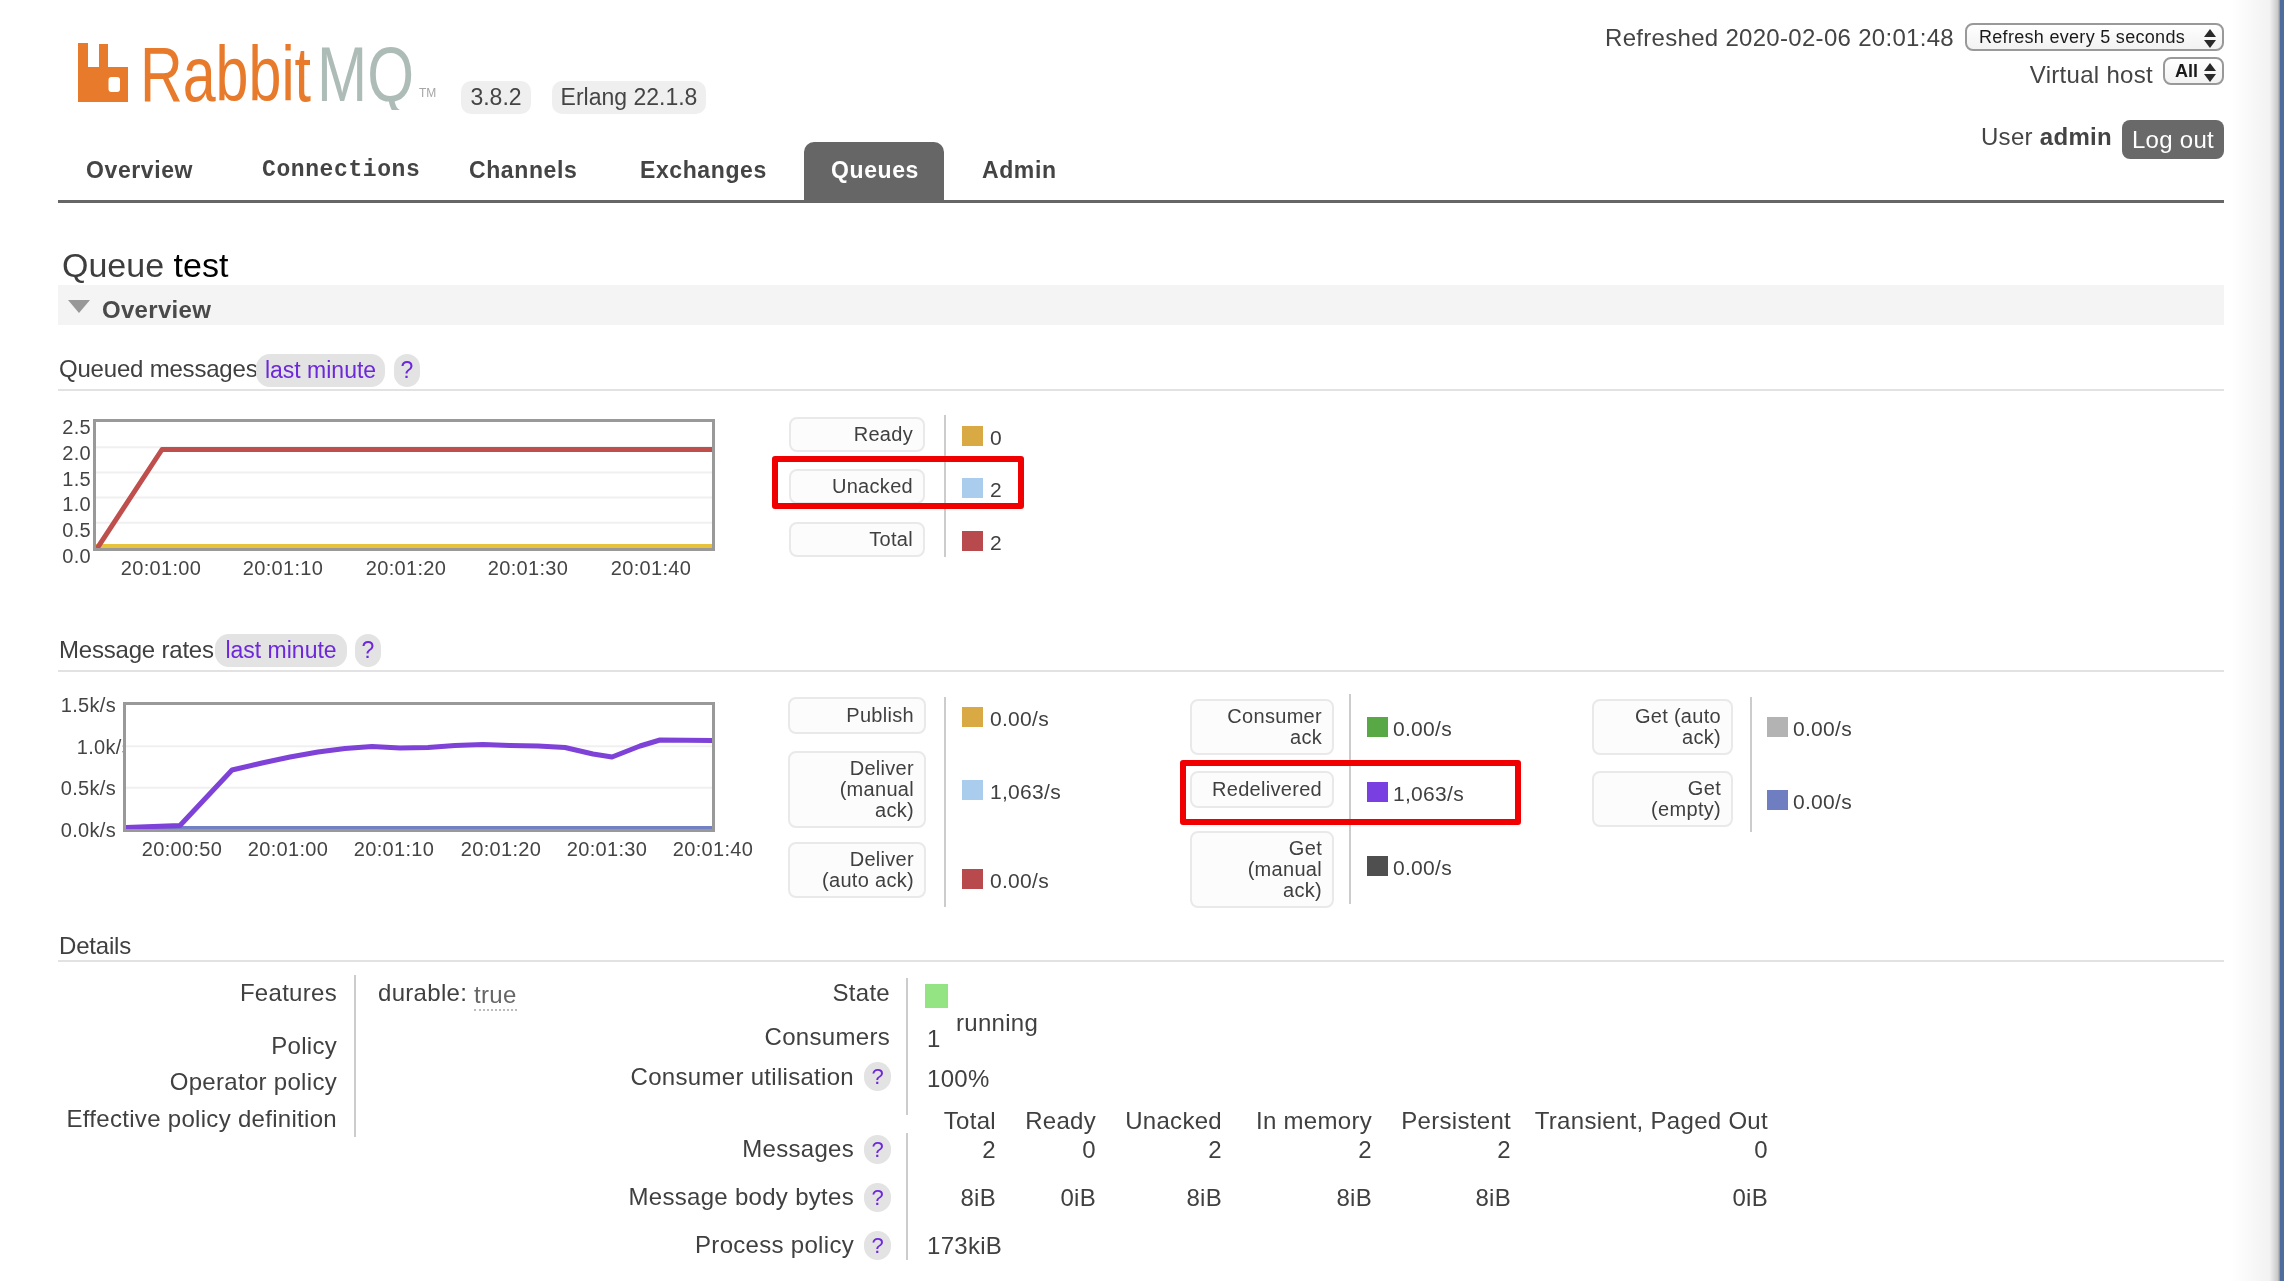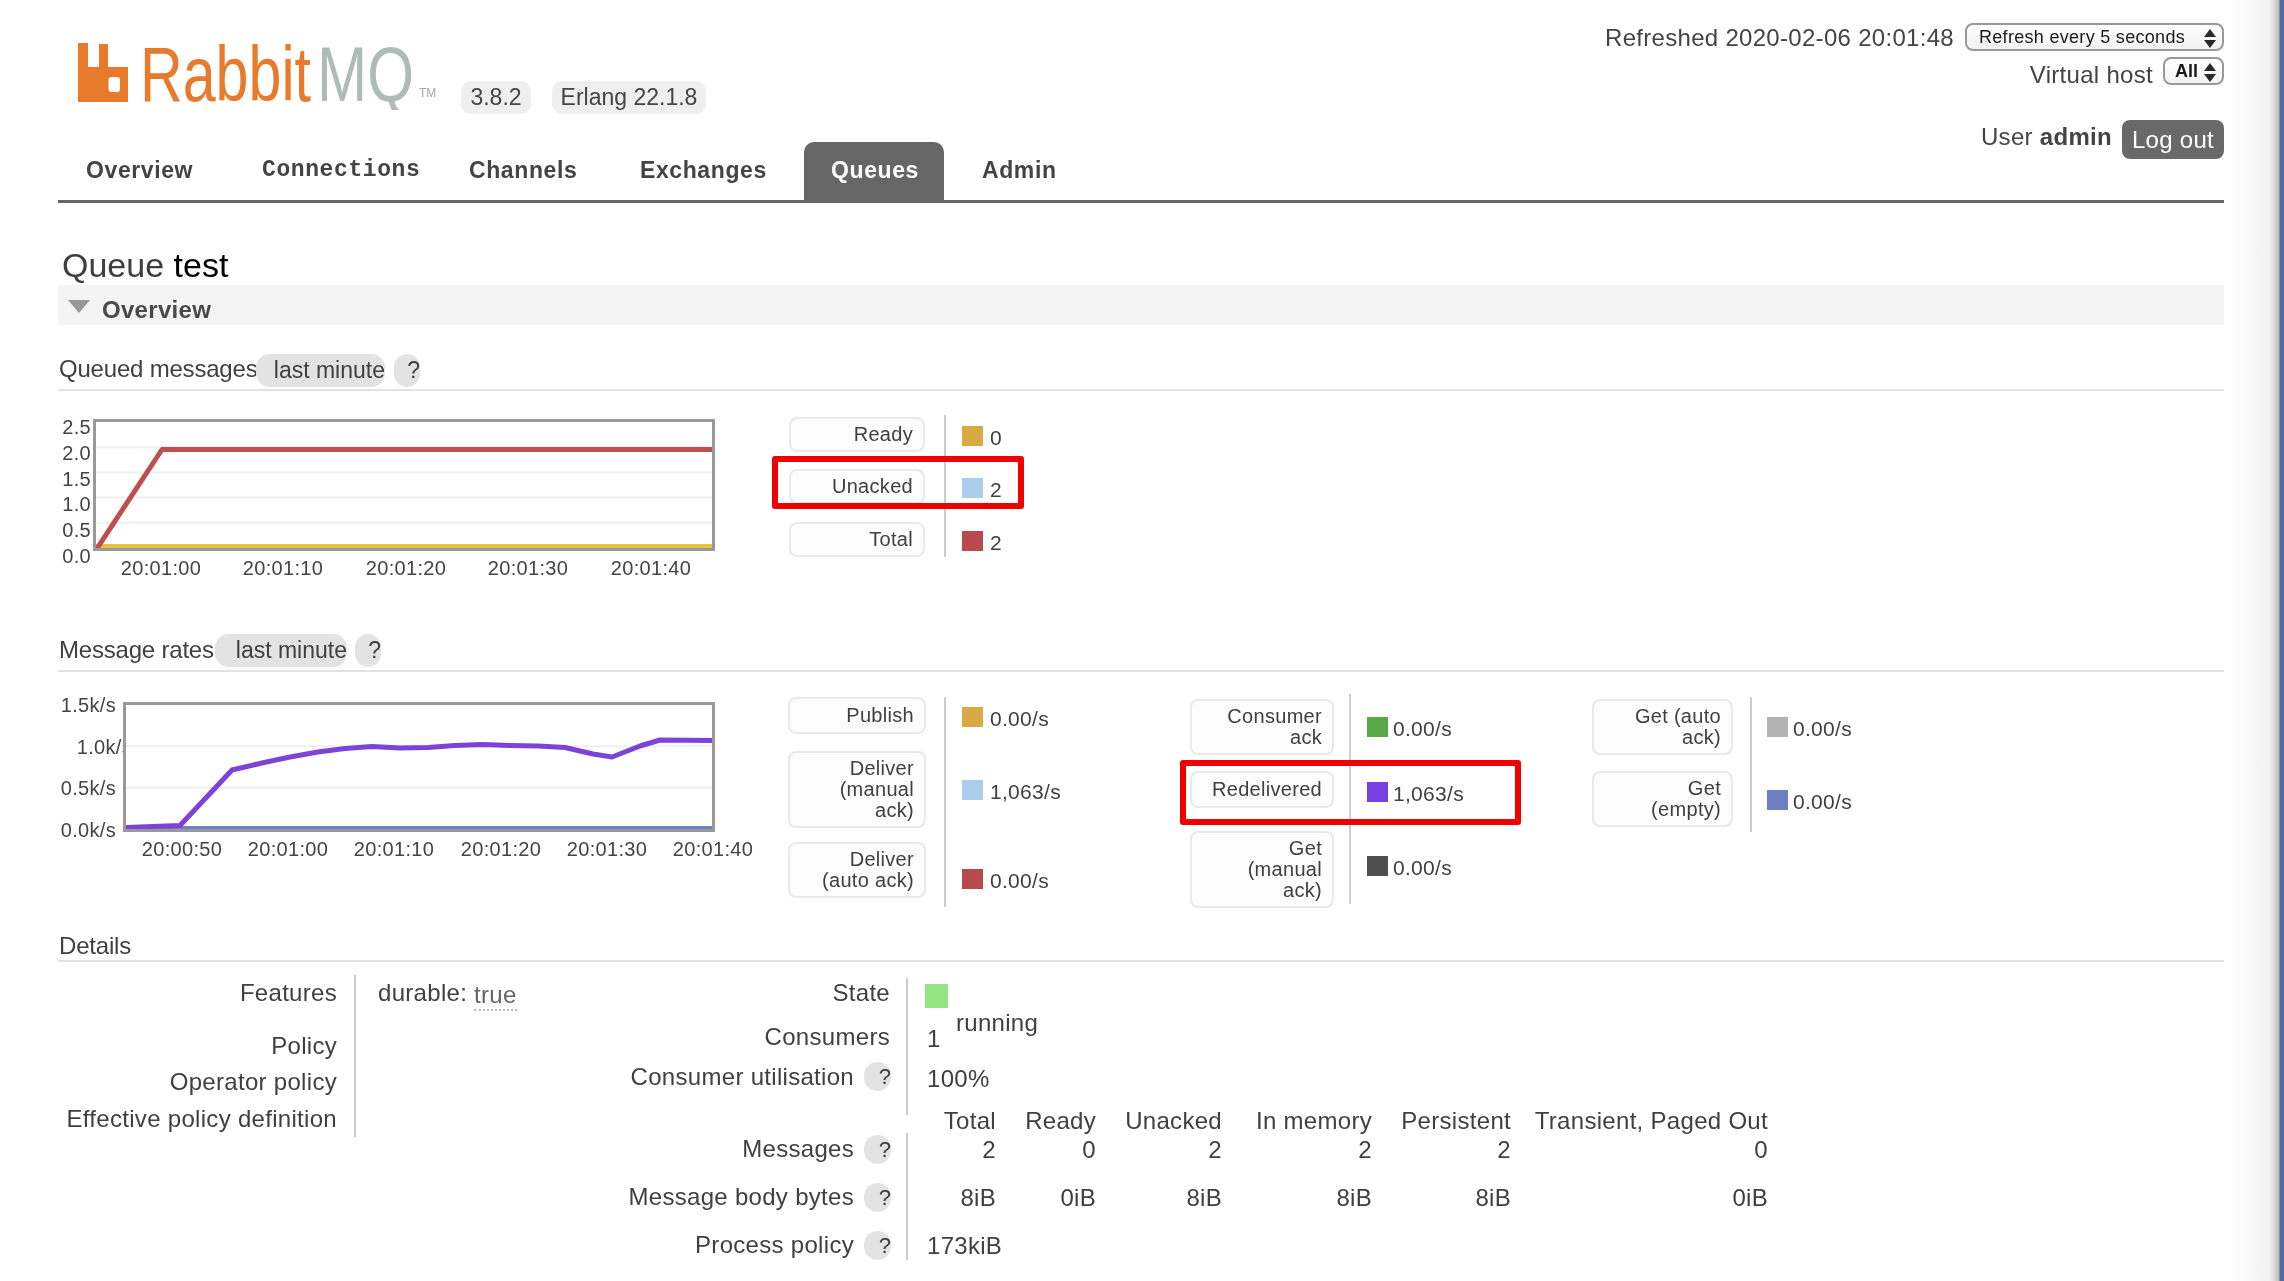--- a/index.html
+++ b/index.html
@@ -3,22 +3,22 @@
 <meta charset="utf-8">
 <style>
 html,body{margin:0;padding:0;background:#fff;}
 #page{position:relative;width:2284px;height:1281px;overflow:hidden;
   font-family:"Liberation Sans",sans-serif;color:#444;}
 .abs{position:absolute;}
 .r{text-align:right;}
 .t24{font-size:24px;line-height:24px;letter-spacing:0.3px;}
 .badge{position:absolute;background:#efefef;border-radius:10px;color:#444;
   font-size:23px;text-align:center;margin-top:8px;}
-.gbadge{position:absolute;background:#e3e3e3;border-radius:14px;color:#404040;
-  font-size:23px;text-align:right;}
+.gbadge{position:absolute;background:#e3e3e3;border-radius:14px;color:#6d28d9;
+  font-size:23px;text-align:center;}
 .hr{position:absolute;left:58px;width:2166px;height:2px;background:#e2e2e2;}
 .sel{position:absolute;border:2px solid #999;border-radius:8px;
   background:linear-gradient(#fff,#f2f2f2);box-sizing:border-box;}
 .updown{position:absolute;width:0;height:0;}
 .lbox{position:absolute;background:#fcfcfc;border:2px solid #e9e9e9;border-radius:8px;
   box-sizing:border-box;color:#404040;font-size:20px;line-height:21px;letter-spacing:0.3px;
   text-align:right;display:flex;align-items:center;justify-content:flex-end;}
 .sw{position:absolute;width:21px;height:20px;}
 .lval{position:absolute;font-size:21px;line-height:21px;letter-spacing:0.3px;color:#404040;}
 .vsep{position:absolute;width:2px;background:#ccc;}

